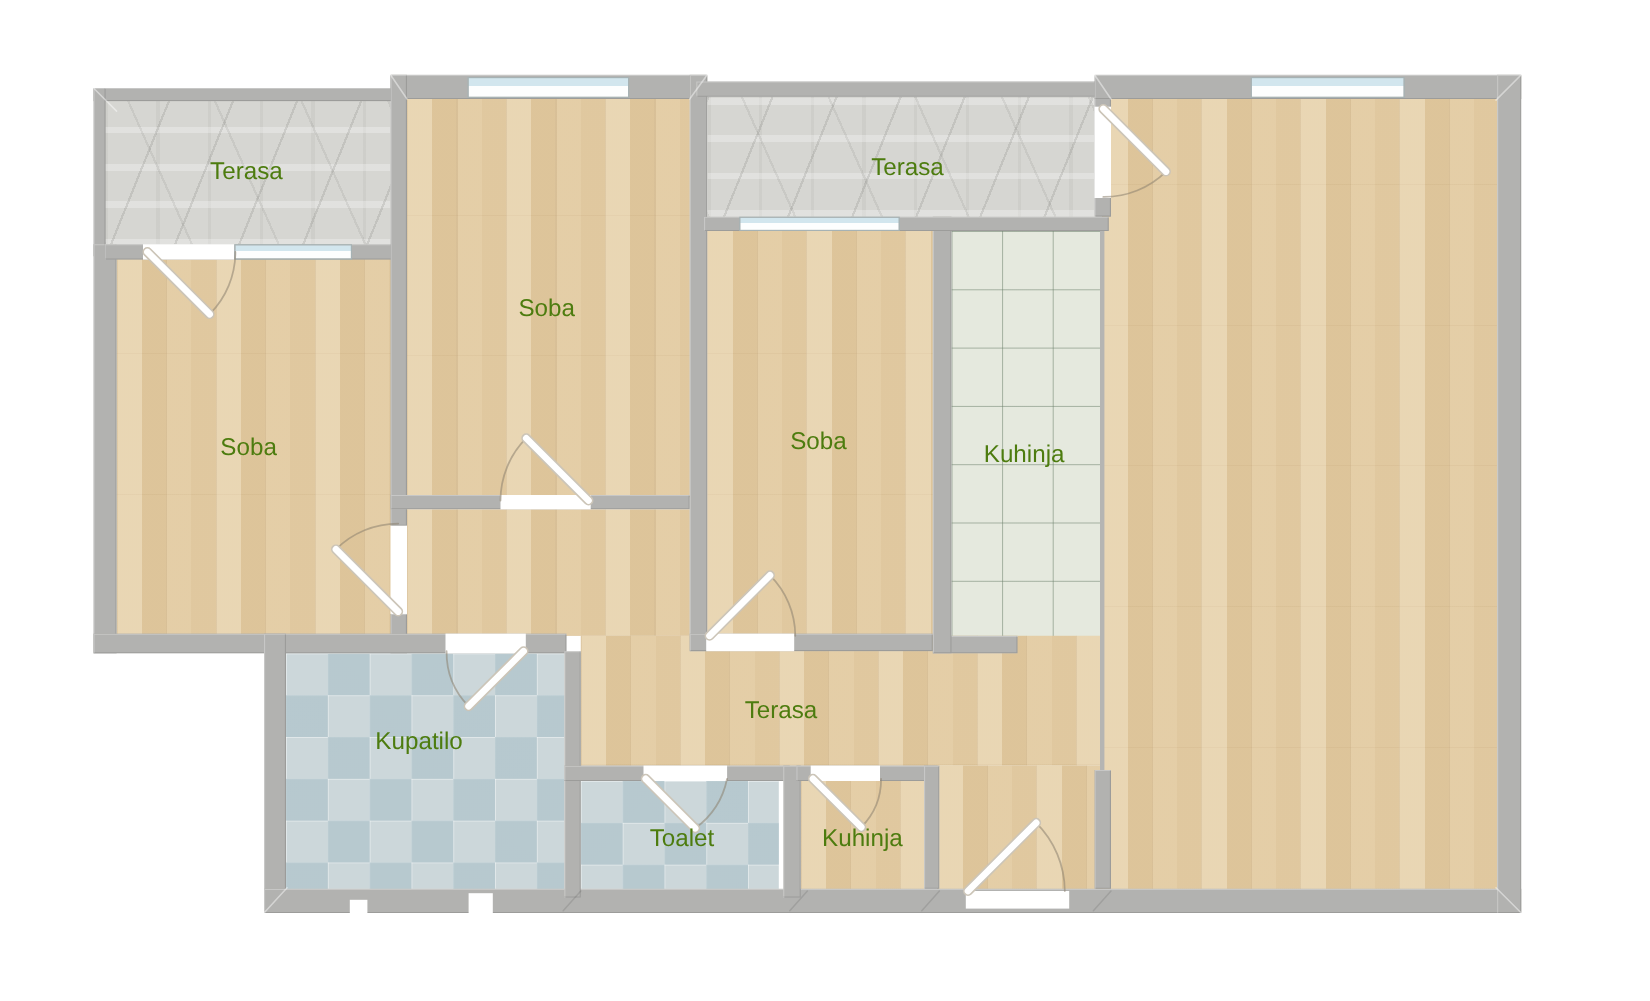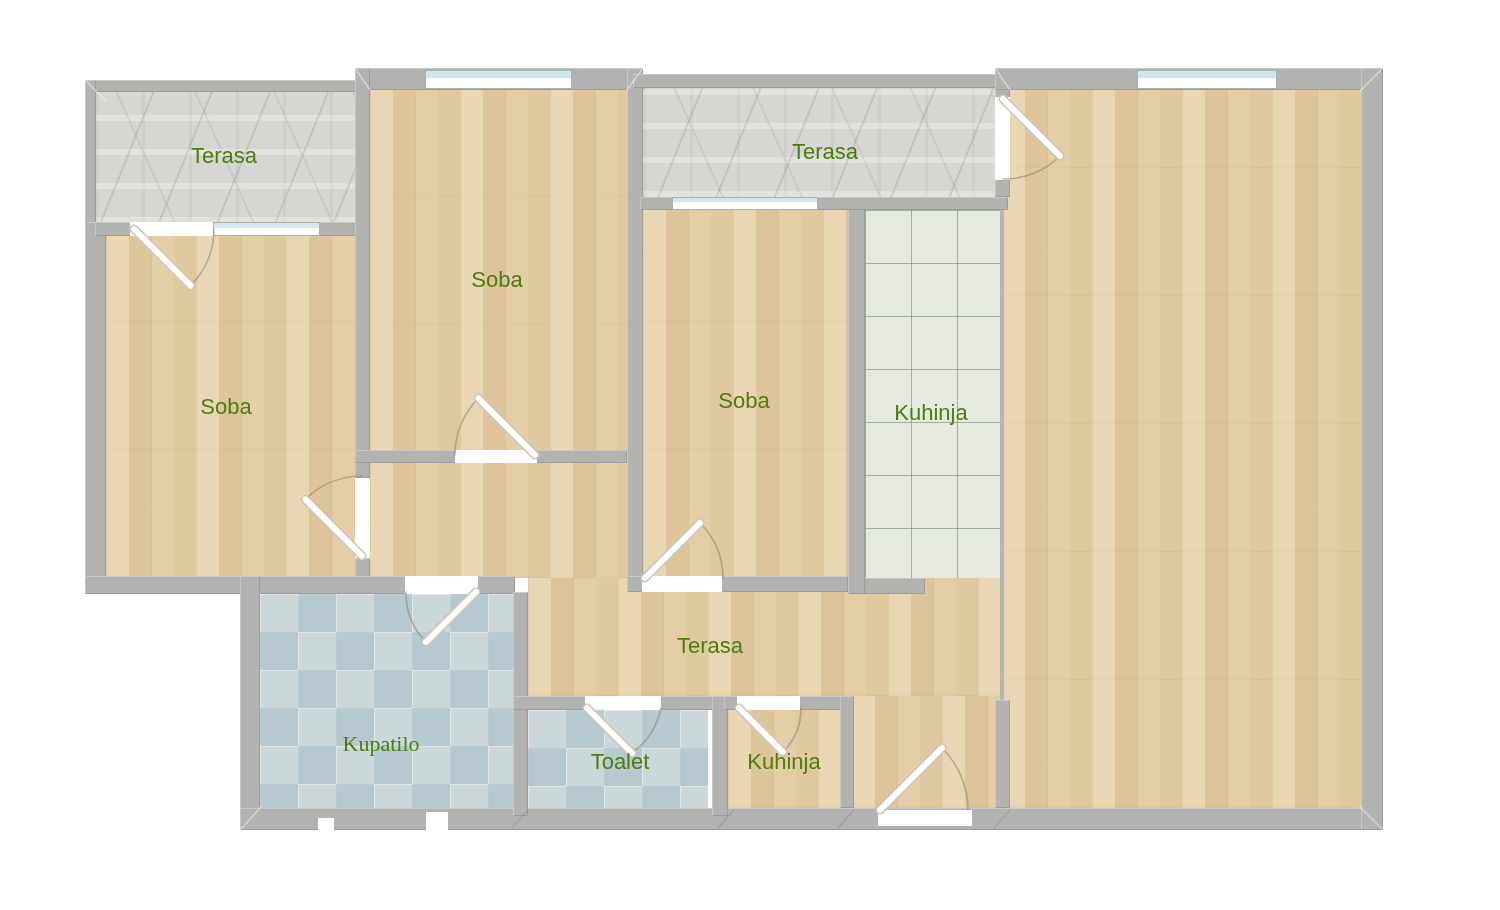--- a/index.html
+++ b/index.html
@@ -184,17 +184,17 @@
     </g>
   </svg>
 
   <div class="lbl" style="left:224px;top:156px;">Terasa</div>
   <div class="lbl" style="left:825px;top:152px;">Terasa</div>
   <div class="lbl" style="left:497px;top:280px;">Soba</div>
   <div class="lbl" style="left:226px;top:407px;">Soba</div>
   <div class="lbl" style="left:744px;top:401px;">Soba</div>
   <div class="lbl" style="left:931px;top:413px;">Kuhinja</div>
   <div class="lbl" style="left:710px;top:646px;">Terasa</div>
-  <div class="lbl" style="left:381px;top:744px;font-family:Liberation Serif, serif;">Kupatilo</div>
+  <div class="lbl" style="left:381px;top:674px;">Kupatilo</div>
   <div class="lbl" style="left:620px;top:762px;">Toalet</div>
   <div class="lbl" style="left:784px;top:762px;">Kuhinja</div>
 
 </div>
 
 </body></html>

